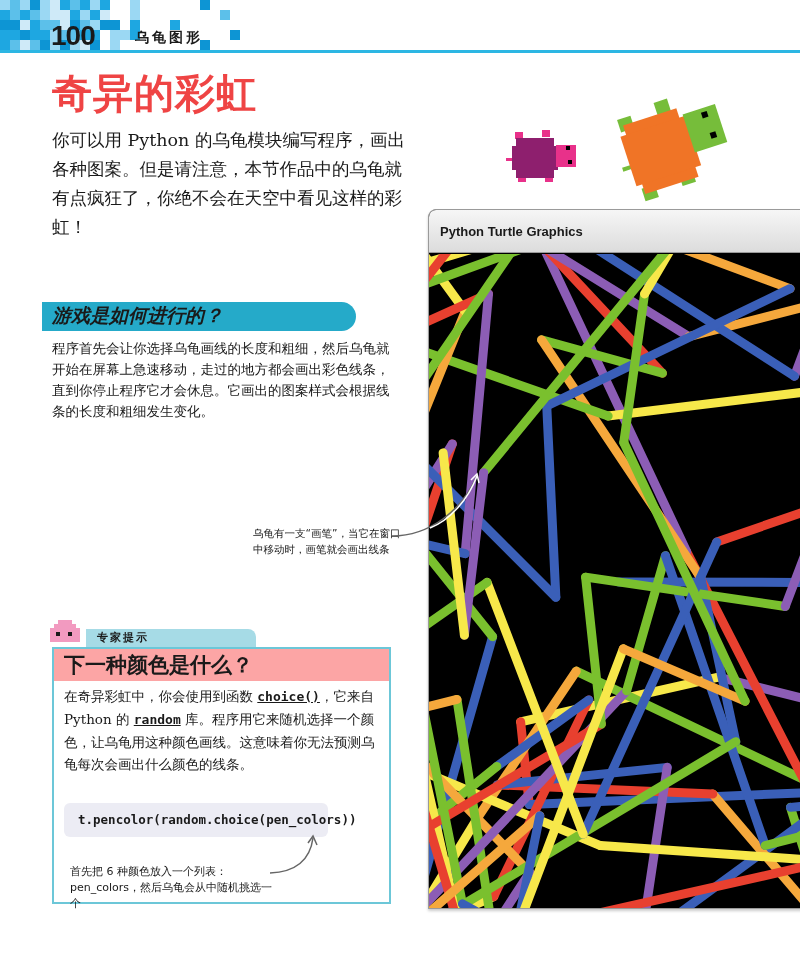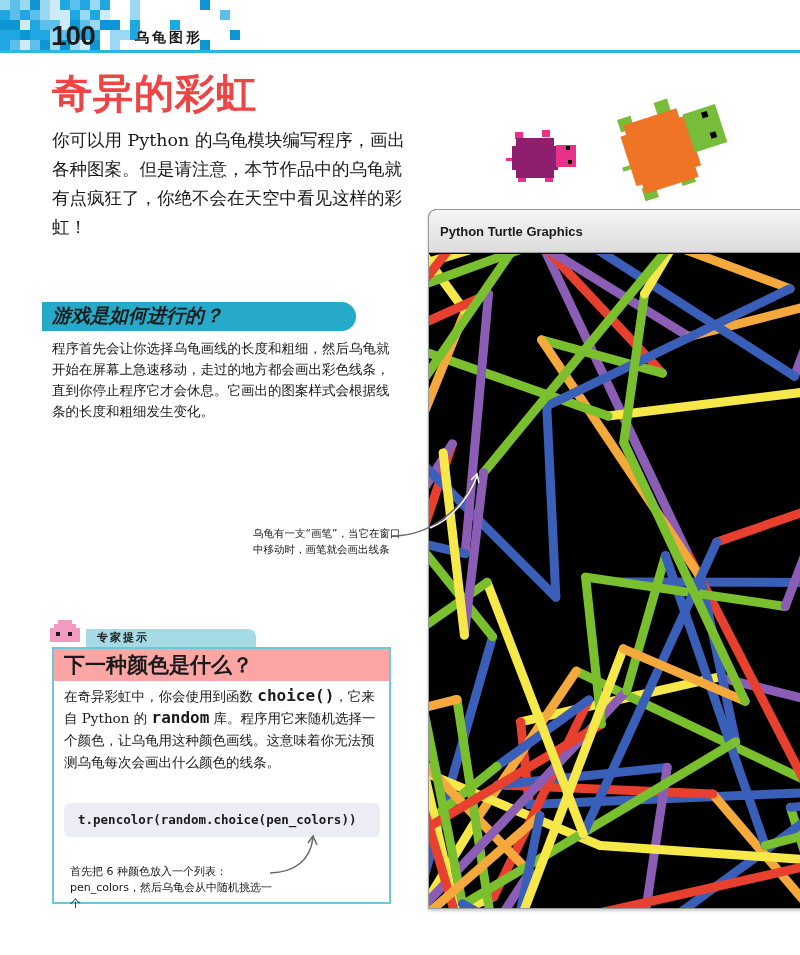--- a/index.html
+++ b/index.html
@@ -27,22 +27,22 @@
   .anno1 { position: absolute; left: 253px; top: 525px; width: 150px; font-size: 10.5px; line-height: 16px; color: #1a1a1a; }
 
   
   .tip-icon { position: absolute; left: 50px; top: 620px; width: 36px; height: 22px; }
   .tip-tab { position: absolute; left: 86px; top: 629px; width: 170px; height: 18px; background: #a6dbe6; border-radius: 0 8px 0 0; }
   .tip-tab-label { position: absolute; left: 97px; top: 630px; font-size: 11px; font-weight: bold; letter-spacing: 2px; color: #1a1a1a; }
   .tip-box { position: absolute; left: 52px; top: 647px; width: 339px; height: 257px; border: 2px solid #6cc7d8; background: #ffffff; }
   .tip-head { position: absolute; left: 0; top: 0; width: 100%; height: 32px; background: #fca5a5; }
   .tip-title { position: absolute; left: 10px; top: 2px; font-size: 21px; font-weight: bold; color: #1a1a1a; }
   .tip-body { position: absolute; left: 10px; top: 36px; width: 320px; font-family: "DejaVu Serif", serif; font-size: 13.5px; line-height: 22px; color: #1a1a1a; }
-  .tip-body code { font-family: "DejaVu Sans Mono", monospace; font-weight: bold; font-size: 16px; }
-  .code-box { position: absolute; left: 10px; top: 154px; width: 316px; height: 34px; background: #ececf4; border-radius: 6px; }
+  .tip-body code { font-family: "DejaVu Sans Mono", monospace; font-weight: bold; font-size: 13px; text-decoration: underline; }
+  .code-box { position: absolute; left: 10px; top: 154px; width: 264px; height: 34px; background: #ececf4; border-radius: 6px; }
   .code-text { position: absolute; left: 14px; top: 9px; font-family: "DejaVu Sans Mono", monospace; font-weight: bold; font-size: 12.5px; color: #1a1a1a; }
   .anno2 { position: absolute; left: 16px; top: 215px; width: 210px; font-size: 11px; line-height: 16px; color: #1a1a1a; }
 
   
   .turtles { position: absolute; left: 500px; top: 90px; width: 300px; height: 115px; }
 
   
   .win { position: absolute; left: 428px; top: 209px; width: 380px; height: 700px; border: 1px solid #9a9a9a; border-radius: 8px 0 0 0; background: #000; overflow: hidden; box-shadow: 0 2px 3px rgba(0,0,0,0.2); }
   .win-bar { position: absolute; left: 0; top: 0; width: 100%; height: 43px; background: linear-gradient(#f6f6f6, #dcdcdc); border-bottom: 1px solid #9a9a9a; }
   .win-title { position: absolute; left: 11px; top: 14px; font-family: "Liberation Sans", sans-serif; font-weight: bold; font-size: 13px; color: #1a1a1a; }

